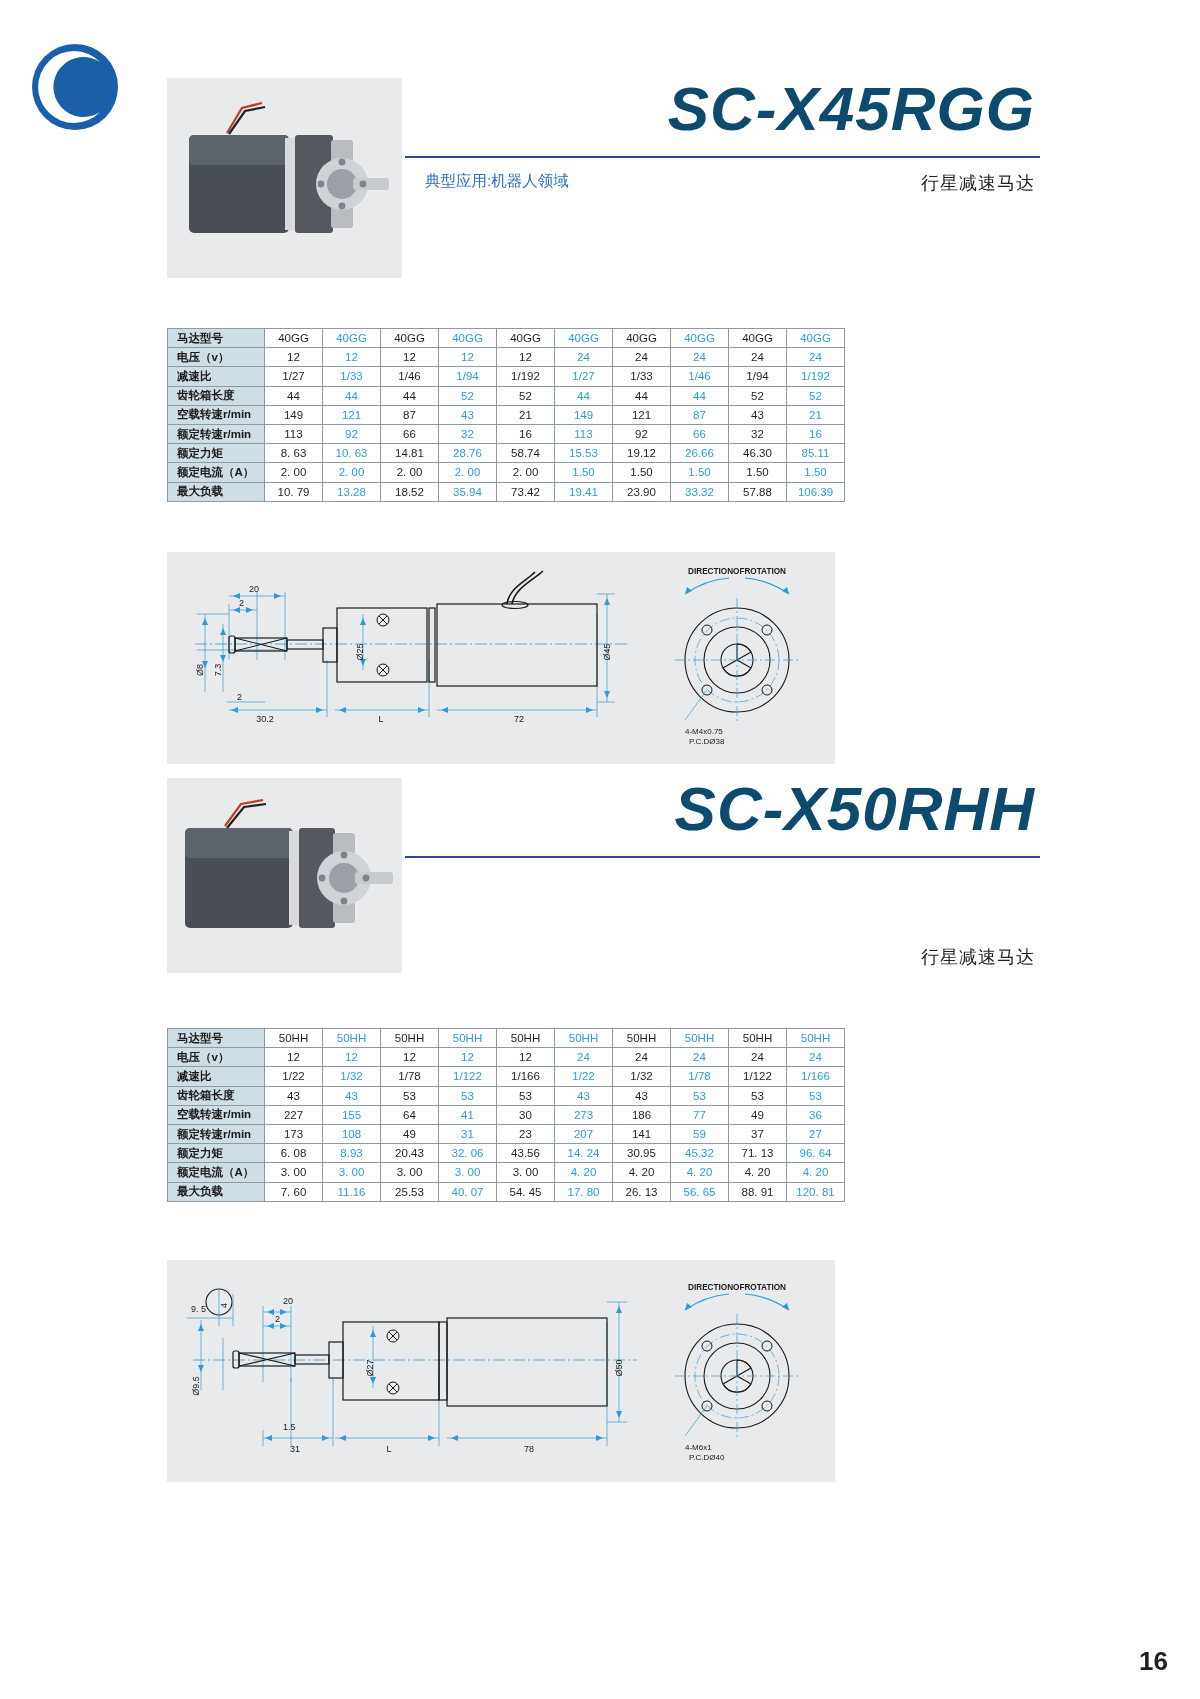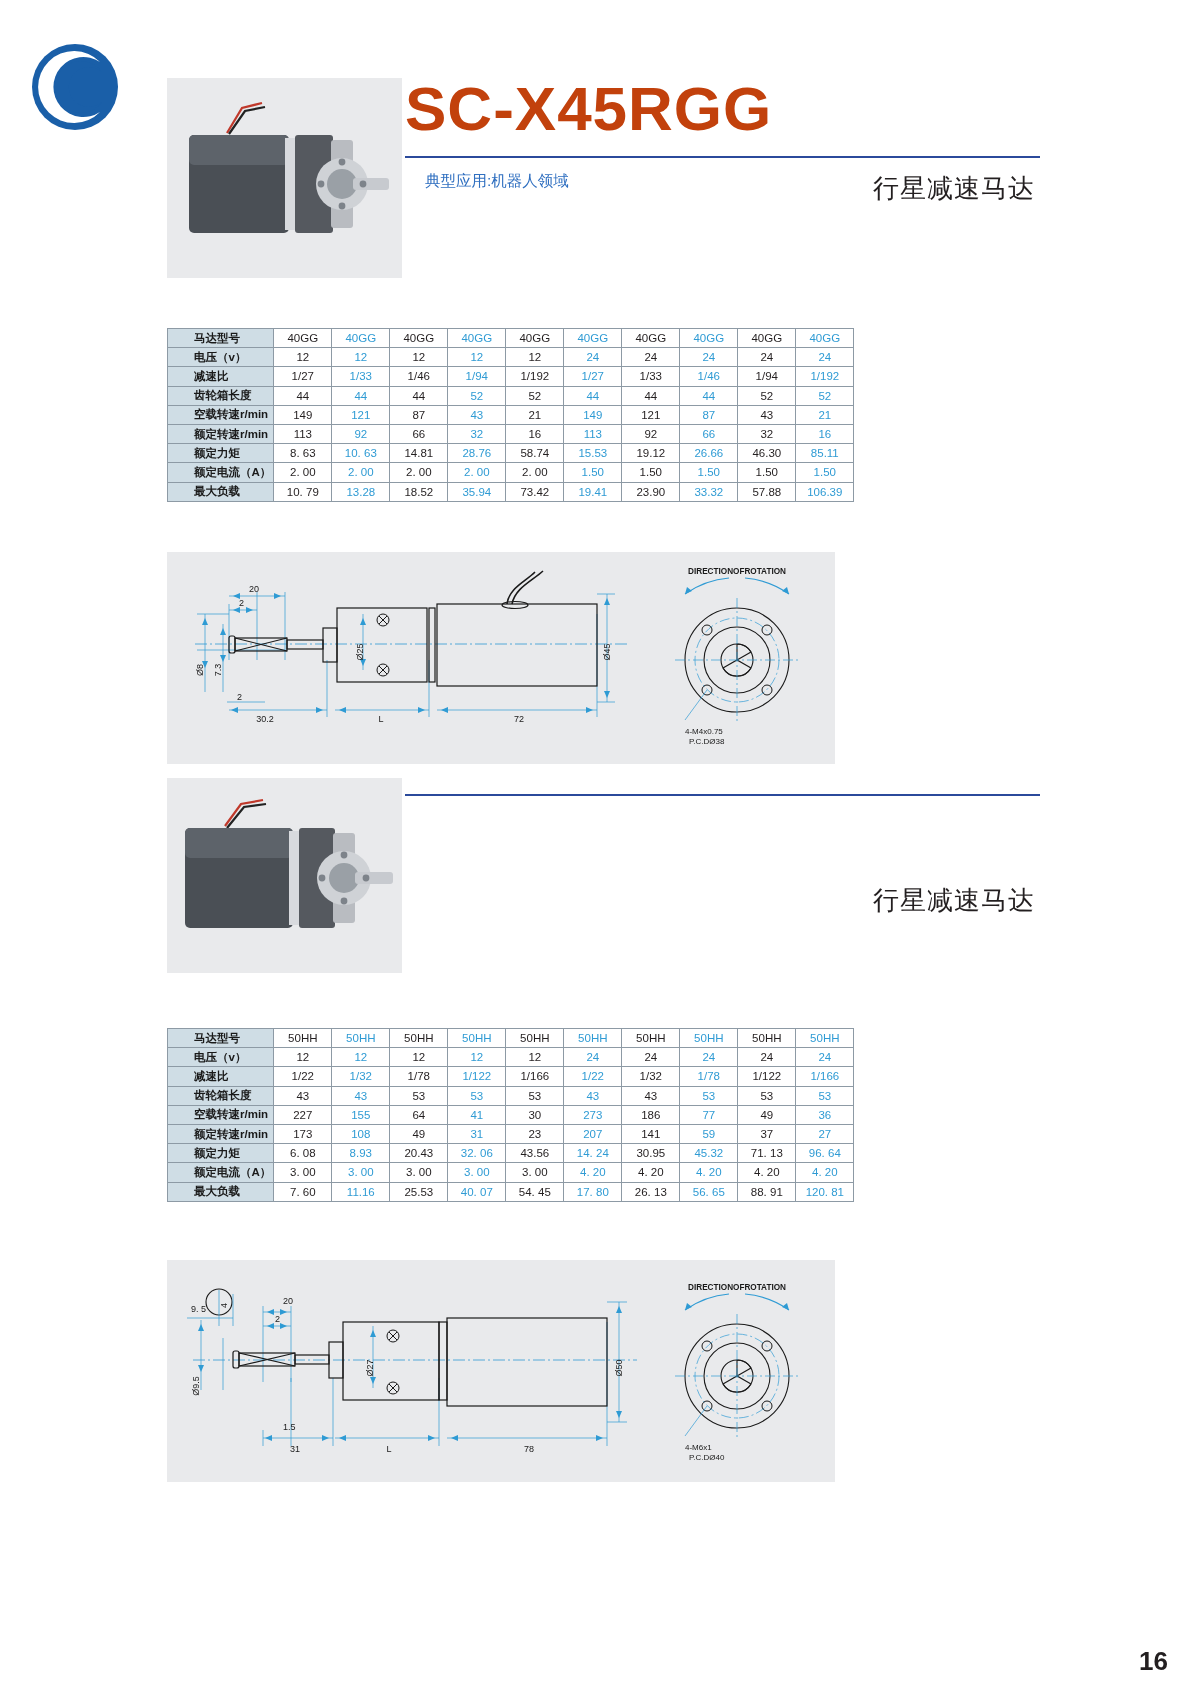--- a/index.html
+++ b/index.html
@@ -24,42 +24,43 @@
     position:absolute; left:167px; top:0;
     width:235px; height:200px;
     background:#e9eaec;
     overflow:hidden;
   }
   .photo.tall { height:195px; }
   .photo svg { display:block; }
 
   .title-zone { position:absolute; left:405px; top:0; width:635px; }
   .model-title {
-    text-align:left;
+    text-align:right;
     font-size:62px;
     font-weight:bold;
     letter-spacing:1px;
-    color:#c2410c;
+    color:#0c4a6e;
     line-height:1.0;
     padding-right:5px;
     font-family:"Liberation Sans","DejaVu Sans",sans-serif;
+    font-style:italic;
   }
   .rule { height:2px; background:#2b4a9b; margin-top:16px; width:635px; }
   .subinfo { position:relative; margin-top:13px; height:70px;text-align:right; }
   .app-line1 {
     position:absolute; left:20px; top:0;
     color:#2f6fc0; font-size:15.5px;
   }
   .app-line2 {
     position:absolute; left:20px; top:32px;
     color:#2f6fc0; font-size:15.5px;
   }
   .cat-label {
     position:absolute; right:5px; top:0;
-    color:#231f20; font-size:26px; letter-spacing:1px;
+    color:#231f20; font-size:18px; letter-spacing:1px;
   }
   .cat-label.solo { top:74px; }
 
   
   .spec-wrap { position:absolute; left:167px; }
   .t1 { top:328px; }
   .t2 { top:1028px; }
   table.spec {
     border-collapse:collapse;
     font-size:11.5px;
@@ -70,21 +71,21 @@
     text-align:center;
     height:19.2px;
     padding:0 2px;
     white-space:nowrap;
     font-family:"Liberation Sans","DejaVu Sans",sans-serif;
   }
   table.spec td.rowhead {
     width:97px;
     background:#cfdde5;
     text-align:left;
-    padding-left:26px;
+    padding-left:9px;
     font-weight:bold;
     font-size:11.5px;
     color:#1a1a1a;
   }
   table.spec td.val { width:58px; }
   table.spec td.alt { color:#2f9bd4; }
 
   
   .drawing {
     position:absolute; left:167px;
@@ -400,20 +401,21 @@
       <circle cx="177" cy="100" r="15" fill="#9aa0a6"></circle>
       <rect x="188" y="94" width="38" height="12" rx="3" fill="#c7cacf"></rect>
       <circle cx="177" cy="77" r="3.4" fill="#7d838a"></circle>
       <circle cx="177" cy="123" r="3.4" fill="#7d838a"></circle>
       <circle cx="155" cy="100" r="3.4" fill="#7d838a"></circle>
       <circle cx="199" cy="100" r="3.4" fill="#7d838a"></circle>
     </svg>
   </div>
 
   <div class="title-zone">
+    <div class="model-title">SC-X50RHH</div>
     <div class="rule"></div>
     <div class="subinfo">
       <div class="cat-label solo">行星减速马达</div>
     </div>
   </div>
 </div>
 
 <div class="spec-wrap t2">
   <table class="spec" id="tbl2">
       <tbody>

